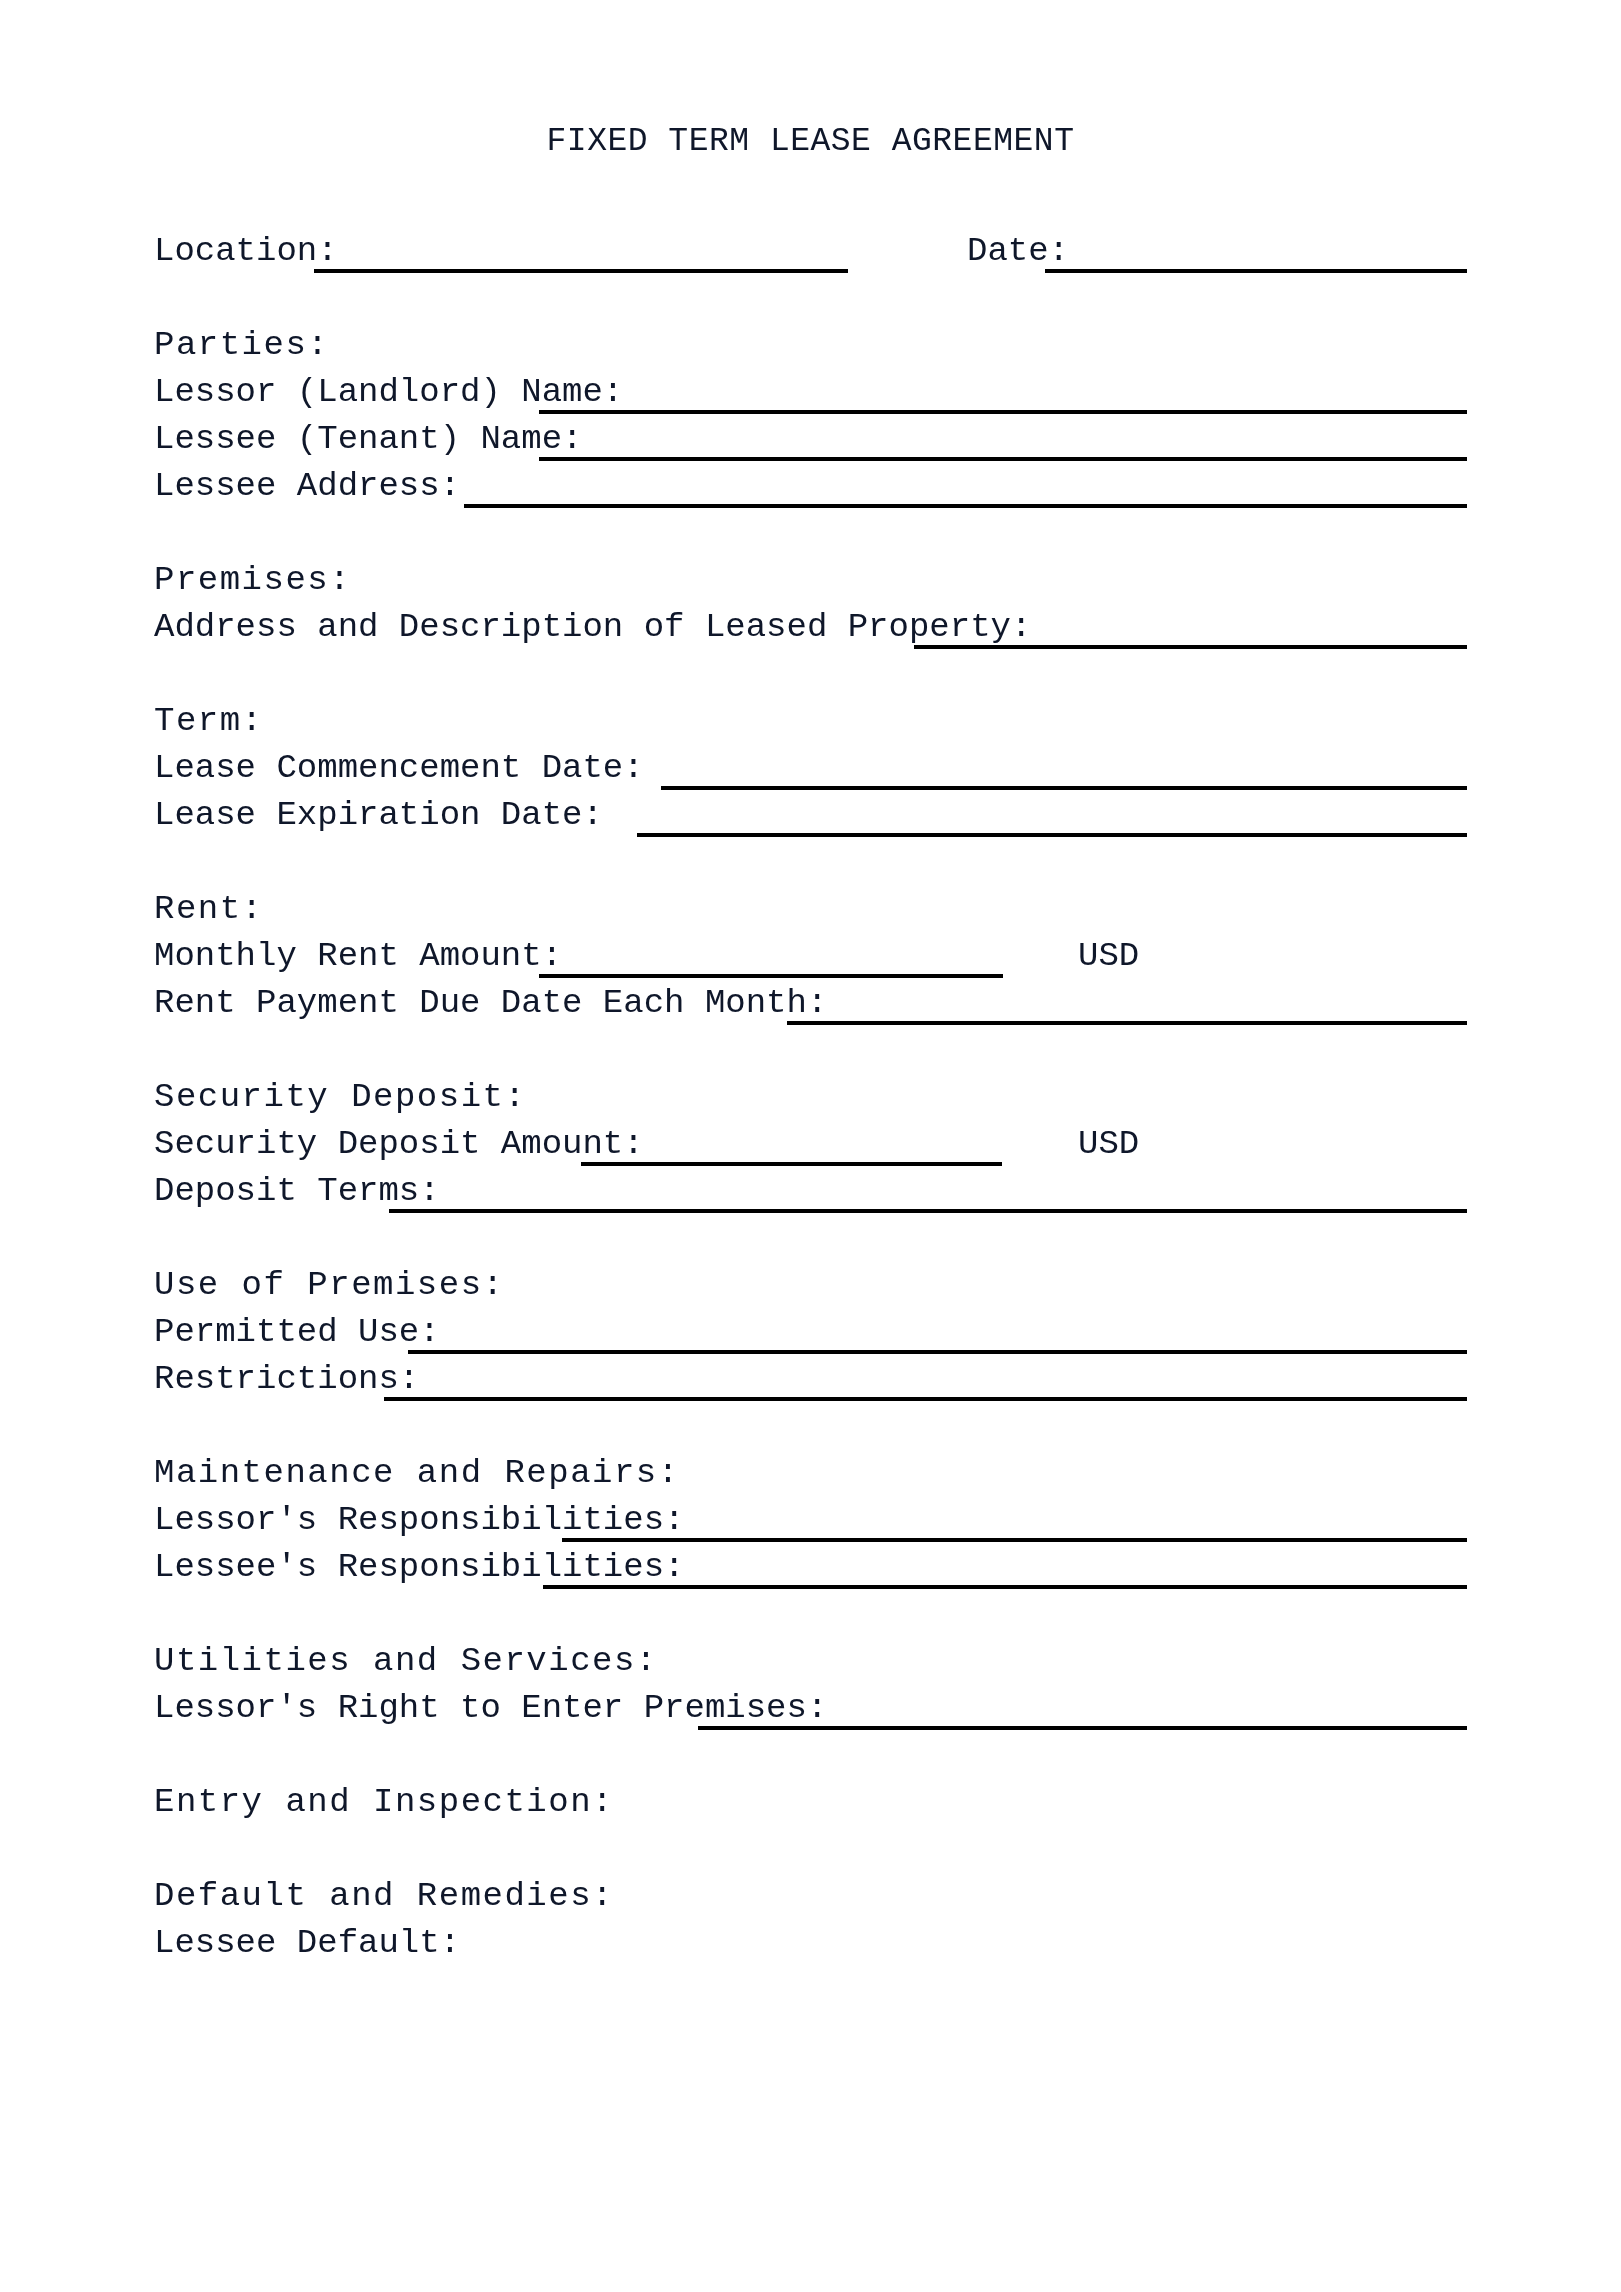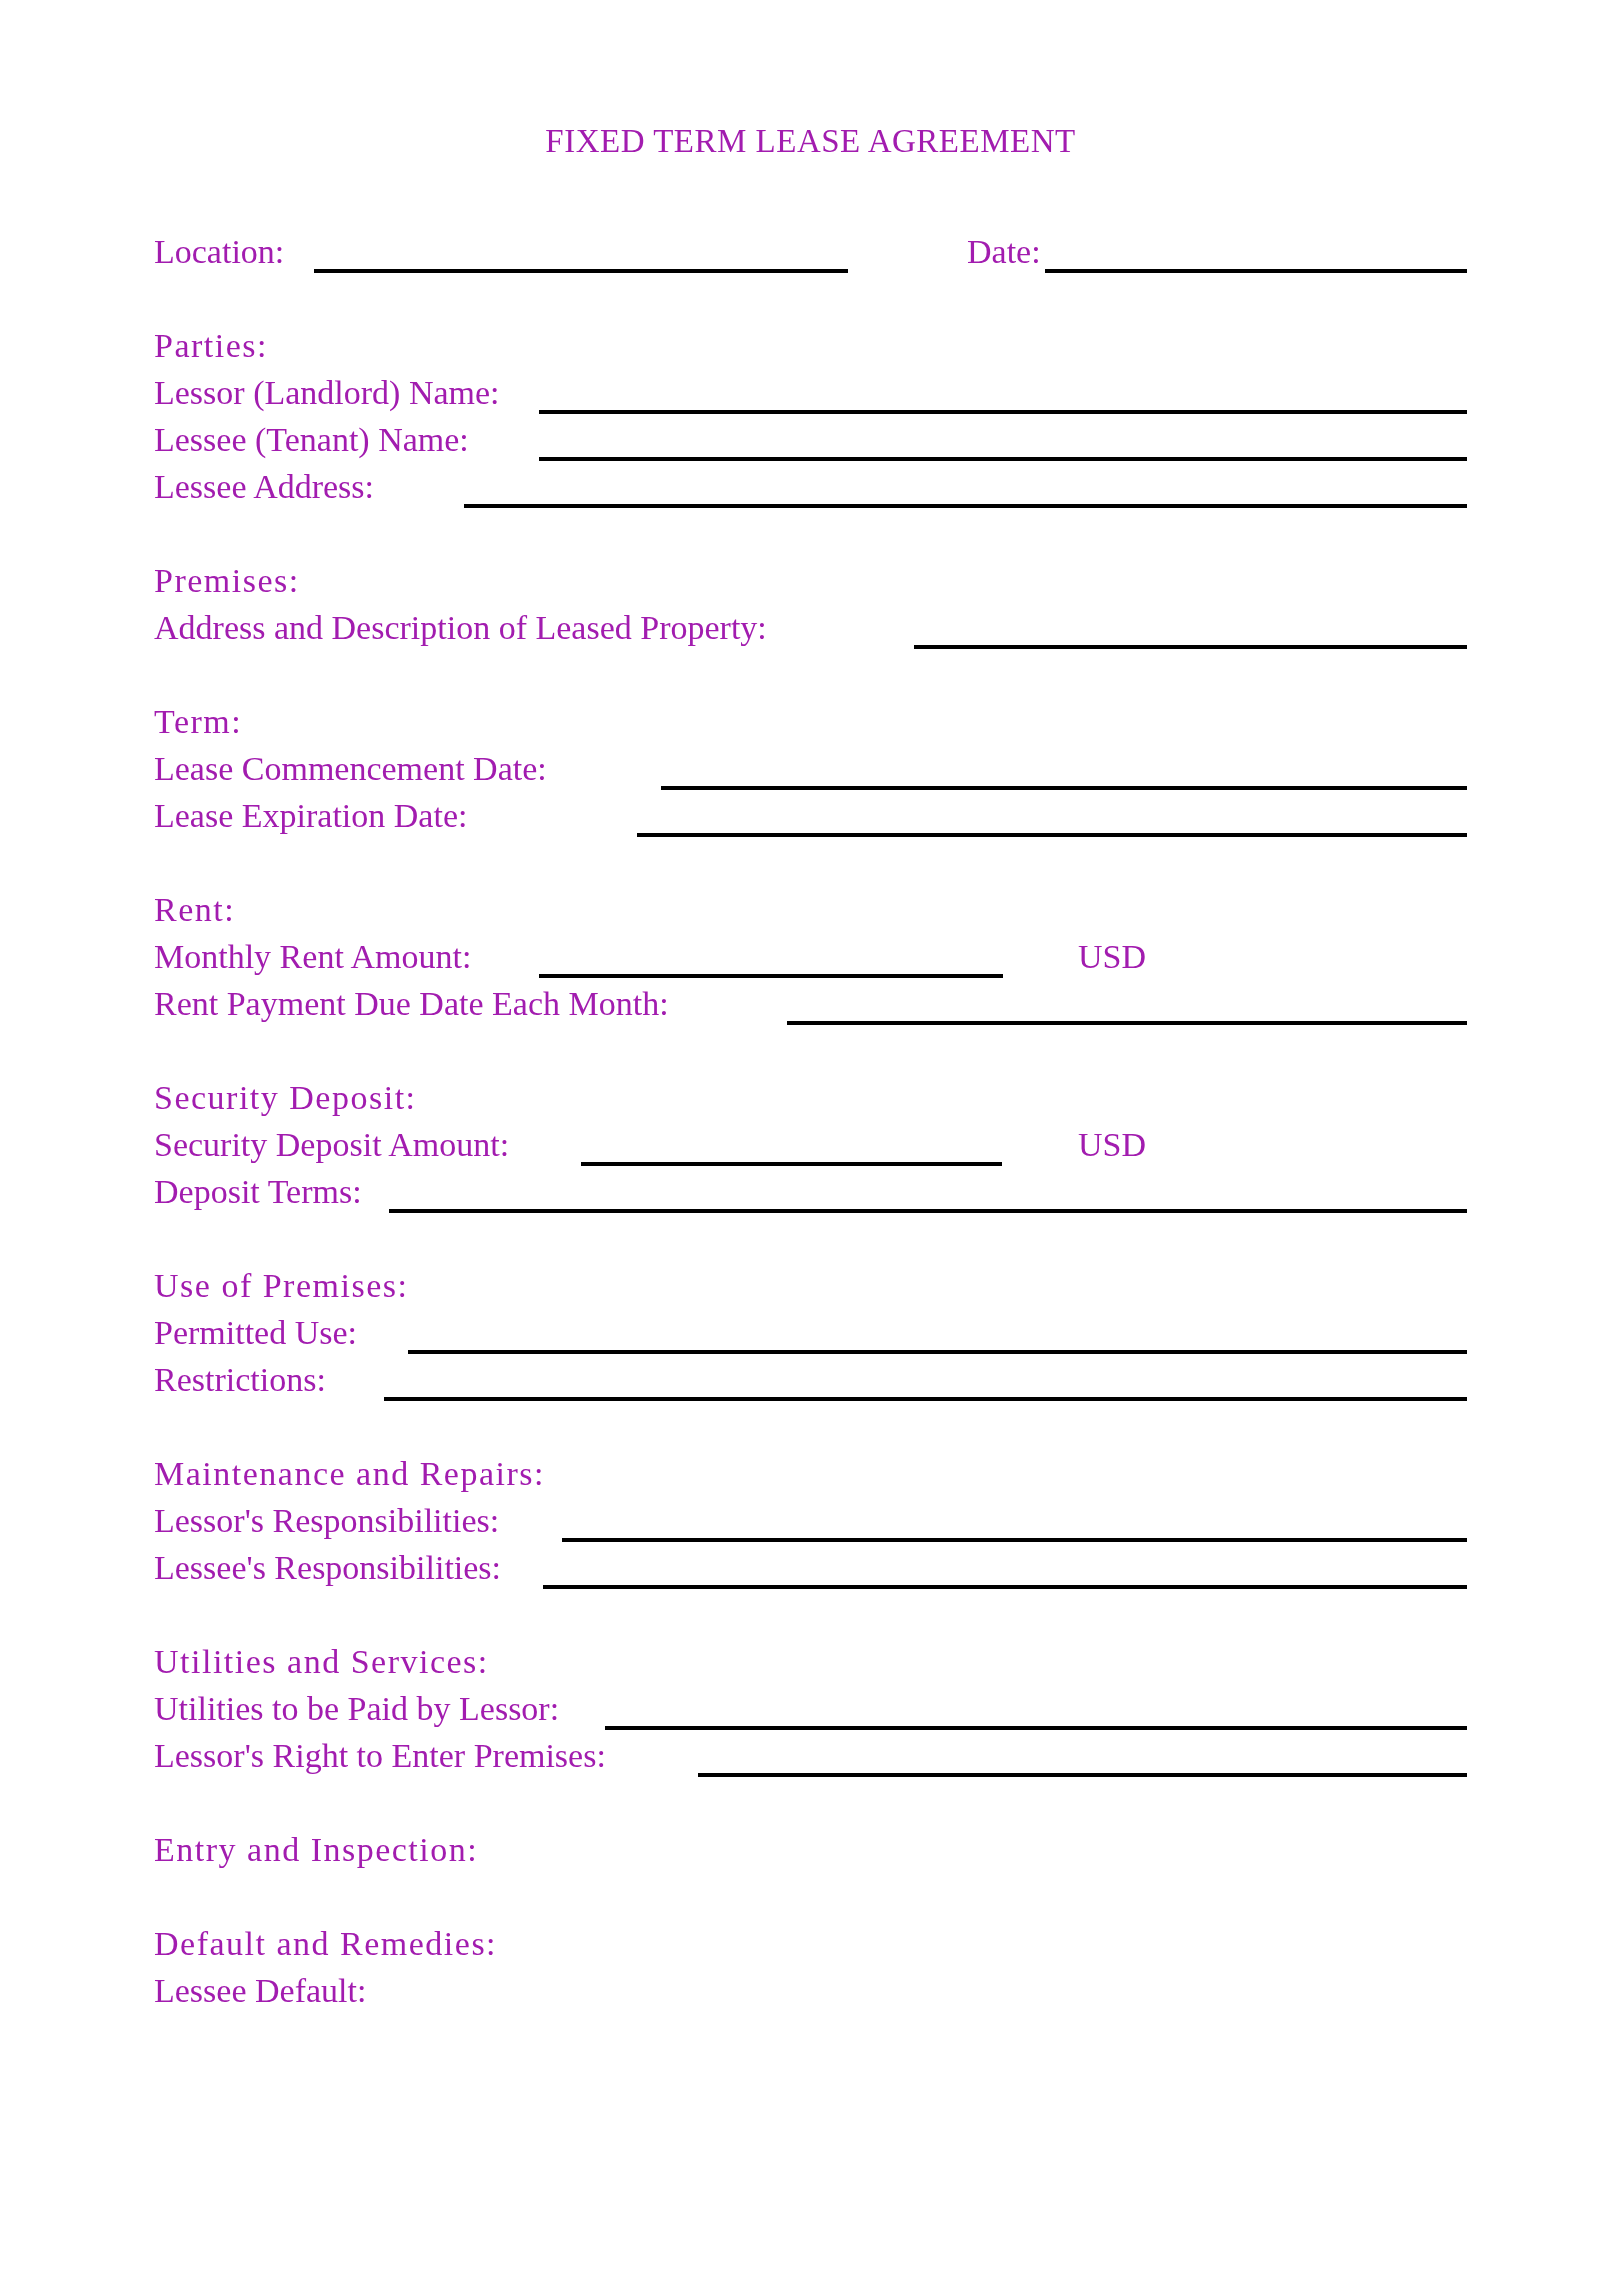--- a/index.html
+++ b/index.html
@@ -5,22 +5,22 @@
   html, body {
     margin: 0;
     padding: 0;
     background: #ffffff;
   }
   .page {
     position: relative;
     width: 1621px;
     height: 2293px;
     background: #ffffff;
-    color: #a21caf;
-    font-family: Liberation Serif, serif;
+    color: #0f172a;
+    font-family: Liberation Mono, monospace;
     overflow: hidden;
   }
   .title {
     position: absolute;
     top: 123px;
     left: 0;
     width: 100%;
     margin: 0;
     text-align: center;
     font-size: 33px;
@@ -164,24 +164,20 @@
       <div class="fline" style="left:408px;"></div>
     </div>
     <div class="row">
       <span class="flabel">Lessee's Responsibilities:</span>
       <div class="fline" style="left:389px;"></div>
     </div>
 
     <div class="row sec">
       <span class="flabel">Utilities and Services:</span>
     </div>
-    <div class="row">
-      <span class="flabel">Utilities to be Paid by Lessor:</span>
-      <div class="fline" style="left:451px;"></div>
-    </div>
 
     <div class="row">
       <span class="flabel">Lessor's Right to Enter Premises:</span>
       <div class="fline" style="left:544px;"></div>
     </div>
     <div class="row sec">
       <span class="flabel">Entry and Inspection:</span>
     </div>
 
     <div class="row sec">

